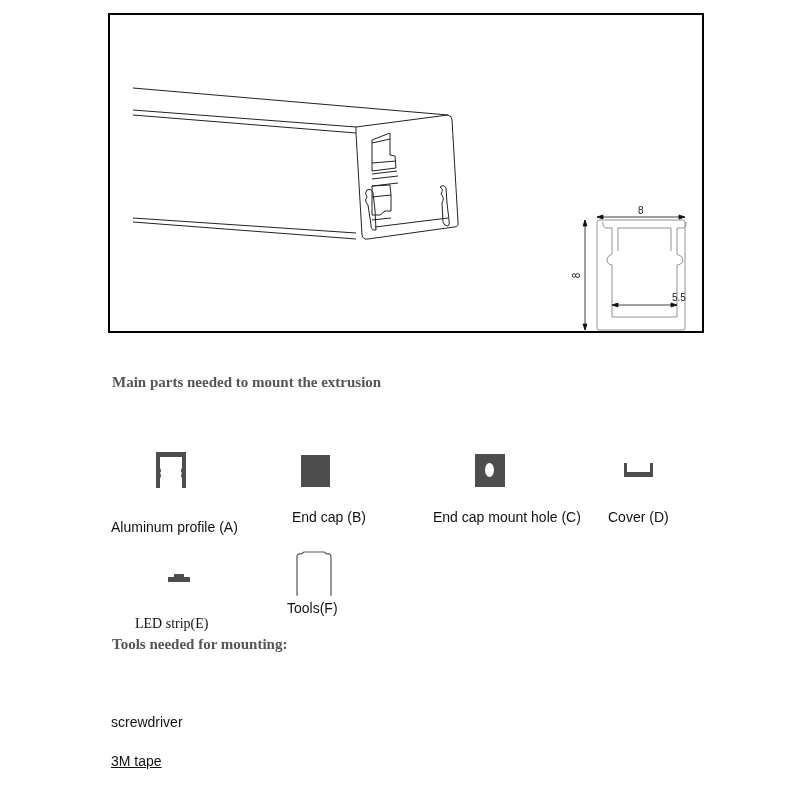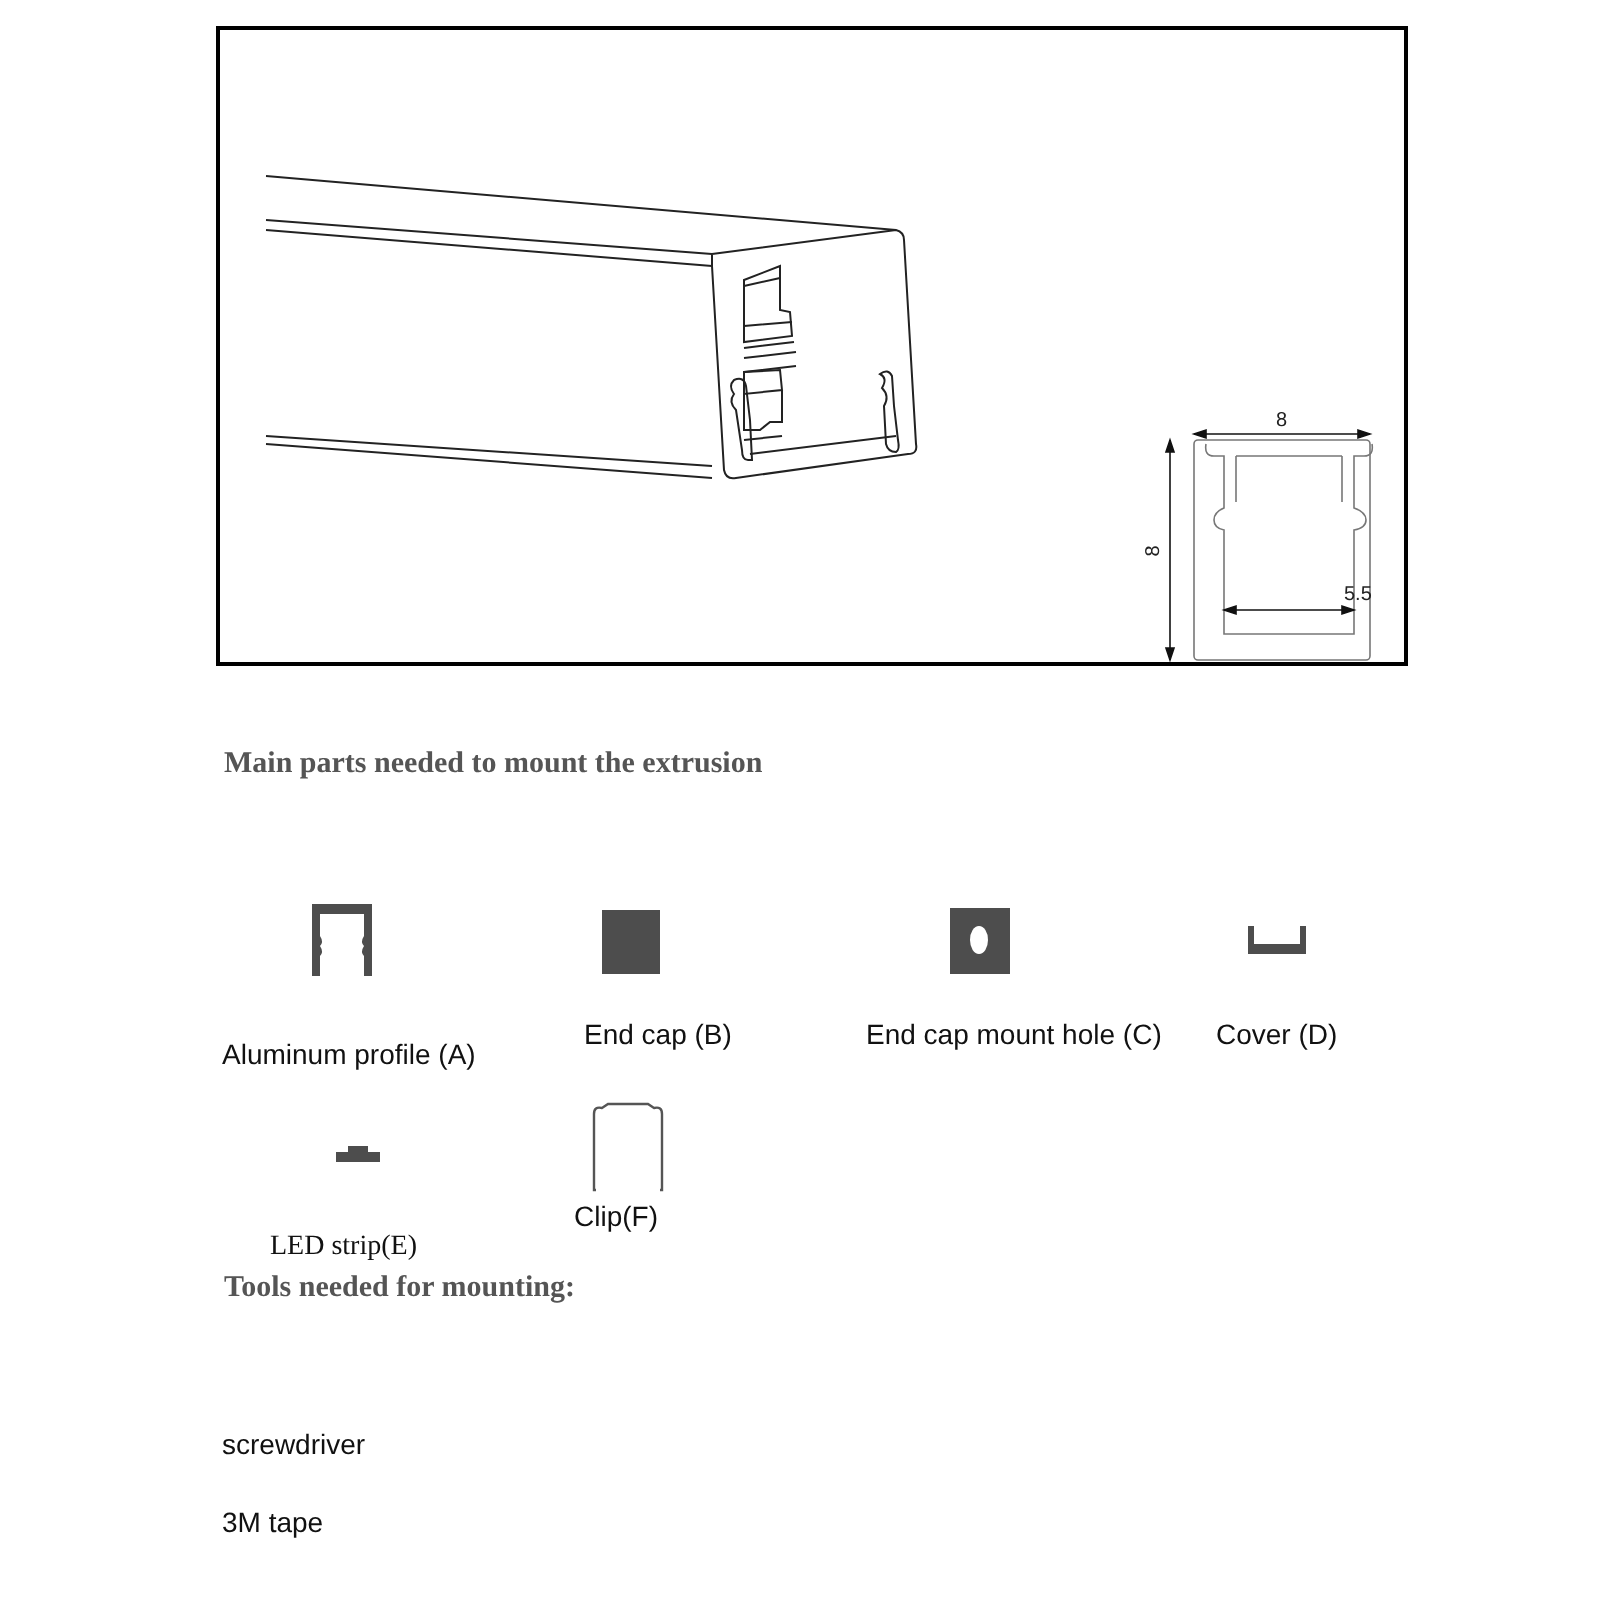--- a/index.html
+++ b/index.html
@@ -90,17 +90,17 @@
     <rect x="0" y="3" width="22" height="5" fill="#4d4d4d"></rect>
   </svg>
 </div>
 <div class="abs label" style="left:135px;top:616px;font-family:Liberation Serif, serif;">LED  strip(E)</div>
 
 <div class="abs" style="left:295px;top:551px;">
   <svg width="38" height="46" viewBox="0 0 38 46">
     <path d="M3 44 L2 44 L2 6 Q2 2 6 3 L9 1 L29 1 L32 3 Q36 2 36 6 L36 44 L35 44" fill="none" stroke="#555" stroke-width="1.2"></path>
   </svg>
 </div>
-<div class="abs label" style="left:287px;top:600px;">Clip(F)</div>
+<div class="abs label" style="left:287px;top:600px;">Tools(F)</div>
 
 <div class="abs heading" style="left:112px;top:636px;">Tools needed for mounting:</div>
 <div class="abs label" style="left:111px;top:714px;">screwdriver</div>
-<div class="abs label" style="left:111px;top:753px;">3M tape</div>
+<div class="abs label" style="left:111px;top:753px;text-decoration:underline;">3M tape</div>
 
 </body></html>

